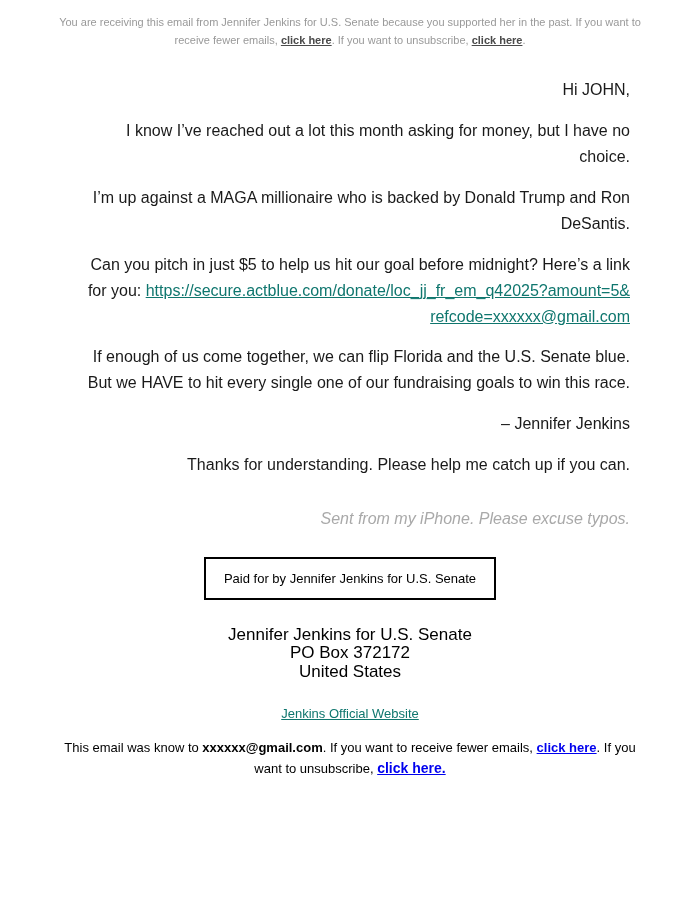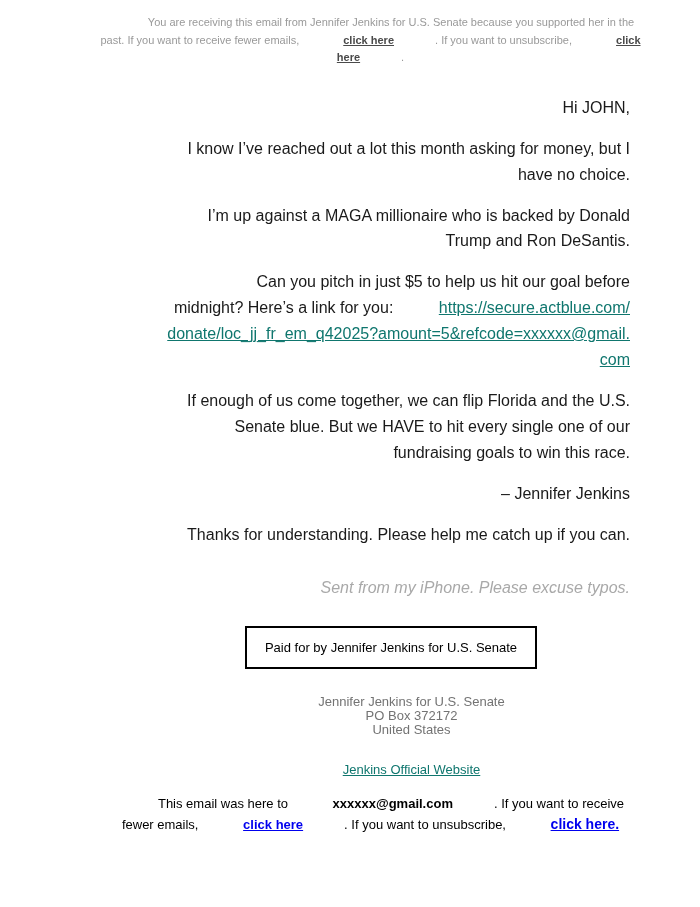--- a/index.html
+++ b/index.html
@@ -1,15 +1,15 @@
 <!DOCTYPE html>
 <html><head>
 <meta charset="utf-8">
 <style>
-  * { box-sizing: border-box; padding-left: 41px; }
+  * { box-sizing: border-box; }
   html, body { margin: 0; padding: 0; background: #ffffff; }
   body { font-family: "Liberation Sans", sans-serif; color: #202020; }
   .page { width: 700px; min-height: 907px; margin: 0 auto; background: #ffffff; }
 
   .preheader {
     padding: 14px 55px 0 55px;
     text-align: center;
     font-size: 11px;
     color: #999999;
     line-height: 1.6;
@@ -48,23 +48,23 @@
     display: inline-block;
     border: 2px solid #000000;
     padding: 12px 18px;
     font-size: 13px;
     color: #000000;
   }
 
   .address {
     text-align: center;
     margin-top: 26px;
-    font-size: 13px;
+    font-size: 17px;
     line-height: 1.08;
-    color: #737373;
+    color: #000000;
   }
 
   .website-row { text-align: center; margin-top: 25px; font-size: 13px; }
 
   .footer-note {
     text-align: center;
     margin-top: 18px;
     padding: 0 60px 26px 60px;
     font-size: 13px;
     line-height: 1.45;
@@ -107,16 +107,16 @@
     <div>Jennifer Jenkins for U.S. Senate</div>
     <div>PO Box 372172</div>
     <div>United States</div>
   </div>
 
   <div class="website-row">
     <a class="link-blue">Jenkins Official Website</a>
   </div>
 
   <div class="footer-note">
-    <span>This email was here to </span><b>xxxxxx@gmail.com</b><span>. If you want to receive fewer emails, </span><a>click here</a><span>. If you want to unsubscribe, </span><a class="emph-link">click here.</a>
+    <span>This email was know to </span><b>xxxxxx@gmail.com</b><span>. If you want to receive fewer emails, </span><a>click here</a><span>. If you want to unsubscribe, </span><a class="emph-link">click here.</a>
   </div>
 
 </div>
 
 </body></html>

